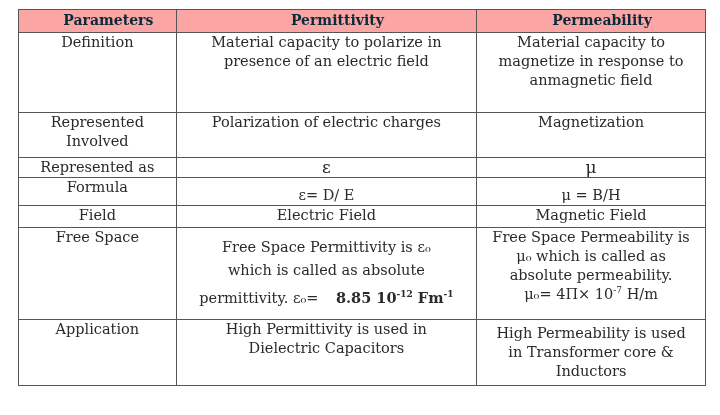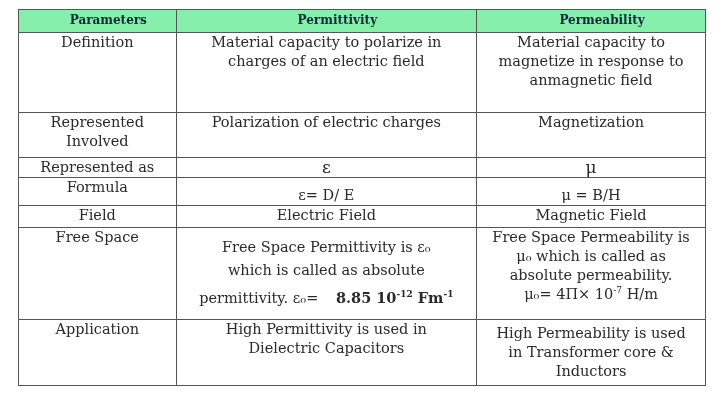--- a/index.html
+++ b/index.html
@@ -7,22 +7,22 @@
   table.cmp {
     position: absolute; left: 18px; top: 9px;
     width: 688px; border-collapse: collapse;
     font-family: "DejaVu Serif", serif; font-size: 14.5px; color: #2a2a2a;
   }
   table.cmp td, table.cmp th {
     border: 1.5px solid #555; text-align: center; vertical-align: top;
     padding: 0 4px; line-height: 19px;
   }
   table.cmp th {
-    background: #86efac; color: #0b2a3a; font-weight: bold; height: 22px;
-    line-height: 21px; font-size: 12px; padding-left: 26px;
+    background: #fca5a5; color: #0b2a3a; font-weight: bold; height: 22px;
+    line-height: 21px; font-size: 14px; padding-left: 26px;
   }
   col.c1 { width: 158px; } col.c2 { width: 301px; } col.c3 { width: 229px; }
   .sym { font-size: 17px; }
   .bold { font-weight: bold; margin-left: 13px; }
   sup { font-size: 9px; line-height: 0; }
 </style>
 </head>
 <body>
 
 <table class="cmp">
@@ -33,21 +33,21 @@
     </colgroup>
   <tbody>
       <tr>
     <th>Parameters</th>
     <th>Permittivity</th>
     <th>Permeability</th>
   </tr>
   <tr style="height:80px">
     <td>Definition</td>
     <td>
-          <div style="width:240px;margin:0 auto">Material capacity to polarize in charges of an electric field</div>
+          <div style="width:240px;margin:0 auto">Material capacity to polarize in presence of an electric field</div>
         </td>
     <td>
           <div style="width:200px;margin:0 auto">Material capacity to magnetize in response to anmagnetic field</div>
         </td>
   </tr>
   <tr style="height:45px">
     <td>
           <div style="width:100px;margin:0 auto">Represented Involved</div>
         </td>
     <td>Polarization of electric charges</td>

